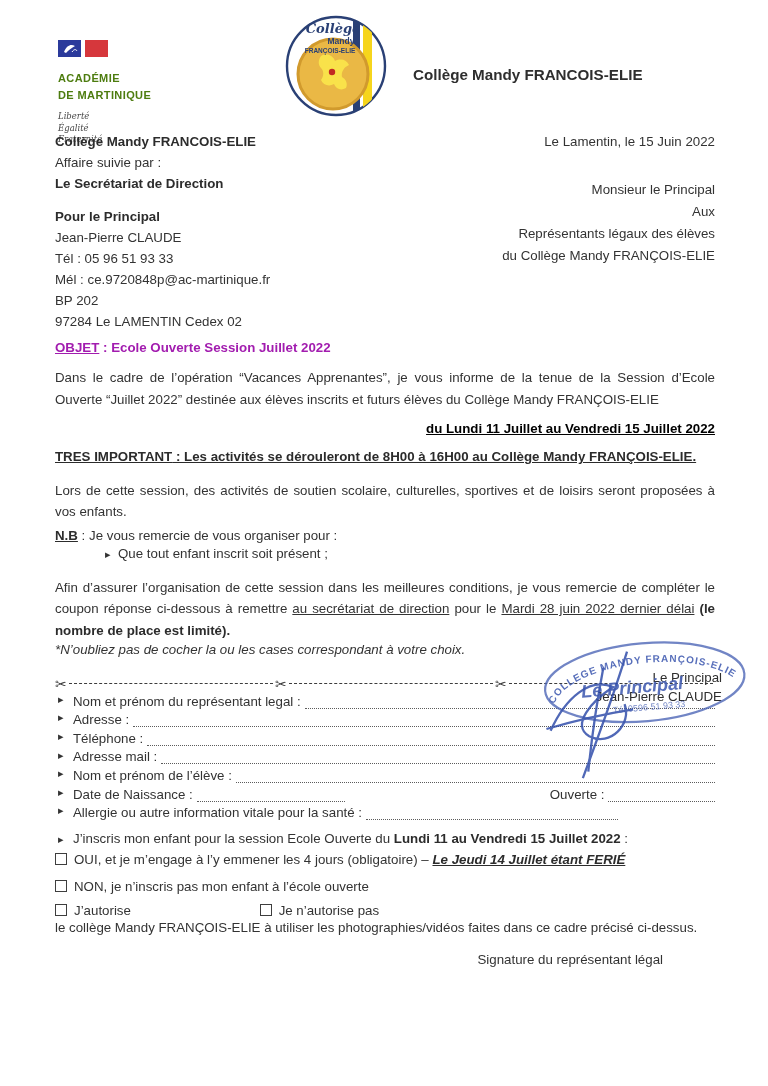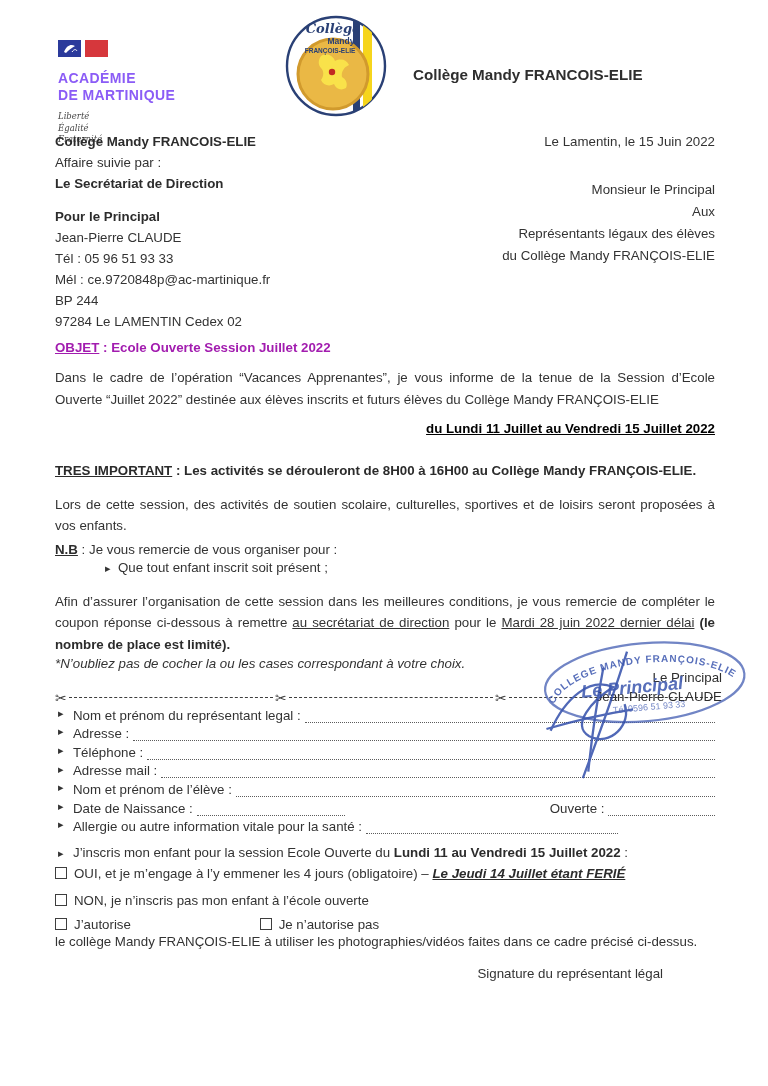--- a/index.html
+++ b/index.html
@@ -4,40 +4,40 @@
 <style>
   html,body{margin:0;padding:0;background:#ffffff;}
   .page{
     position:relative;width:768px;height:1086px;background:#fff;
     font-family:"Liberation Sans",sans-serif;color:#333;font-size:13.3px;
     overflow:hidden;
   }
   
   .gov{position:absolute;left:58px;top:40px;}
   .flag{display:block;margin-bottom:6px;}
-  .gov-name{font-weight:bold;font-size:14px;line-height:17px;color:#8b5cf6;letter-spacing:.4px;margin-top:12px;}
+  .gov-name{font-weight:bold;font-size:11px;line-height:17px;color:#4d7c0f;letter-spacing:.4px;margin-top:12px;}
   .motto{margin-top:7px;font-family:"DejaVu Serif",serif;font-style:italic;font-size:8.5px;line-height:11.5px;color:#474747;}
   .school-logo{position:absolute;left:283px;top:8px;}
   .doc-title{position:absolute;left:413px;top:66px;font-weight:bold;font-size:15.2px;color:#2e2e2e;}
   
   .content{position:absolute;left:55px;top:131px;width:660px;}
   .addr-row{display:flex;justify-content:space-between;height:206px;}
   .sender{width:330px;line-height:21px;}
   .sender .sp{height:12px;}
   .recipient{width:320px;text-align:right;line-height:22px;}
   .recipient .dateline{margin-bottom:26px;}
   .b{font-weight:bold;color:#2c2c2c;}
   .u{text-decoration:underline;}
   .i{font-style:italic;}
   
   .subject{margin-top:3px;font-weight:bold;color:#a21caf;}
   .p{ text-align:justify;line-height:21.5px;}
   .p1{margin-top:12px;}
   .dates-line{margin-top:11px;text-align:right;font-weight:bold;text-decoration:underline;color:#000000;}
-  .important{margin-top:27px;font-weight:bold;color:#2b2b2b;}
+  .important{margin-top:13px;font-weight:bold;color:#2b2b2b;text-decoration:underline;}
   .p2{margin-top:16px;line-height:21px;}
   .nb{margin-top:6px;}
   .bullets{margin-top:2px;padding-left:50px;line-height:18.6px;}
   .bullet-row .tri{display:inline-block;width:13px;color:#333;font-size:11px;}
   .p3{margin-top:13px;}
   .note{line-height:18px;}
   .cutline{margin-top:19px;display:flex;align-items:center;color:#3d3d3d;}
   .cutline .sc{font-size:14px;line-height:12px;}
   .cutline .dash{flex:1;border-bottom:1.6px dashed #3d3d3d;margin:0 2px 2px 2px;}
   
@@ -106,21 +106,21 @@
     <div class="addr-row">
       <div class="sender">
         <div class="b">Collège Mandy FRANCOIS-ELIE</div>
         <div>Affaire suivie par :</div>
         <div class="b">Le Secrétariat de Direction</div>
         <div class="sp"></div>
         <div class="b">Pour le Principal</div>
         <div>Jean-Pierre CLAUDE</div>
         <div>Tél : 05 96 51 93 33</div>
         <div>Mél : ce.9720848p@ac-martinique.fr</div>
-        <div>BP 244</div>
+        <div>BP 202</div>
         <div>97284  Le LAMENTIN Cedex 02</div>
       </div>
       <div class="recipient">
         <div class="dateline">Le Lamentin, le 15 Juin 2022</div>
         <div>Monsieur le Principal</div>
         <div>Aux</div>
         <div>Représentants légaux des élèves</div>
         <div>du Collège Mandy FRANÇOIS-ELIE</div>
       </div>
     </div>

